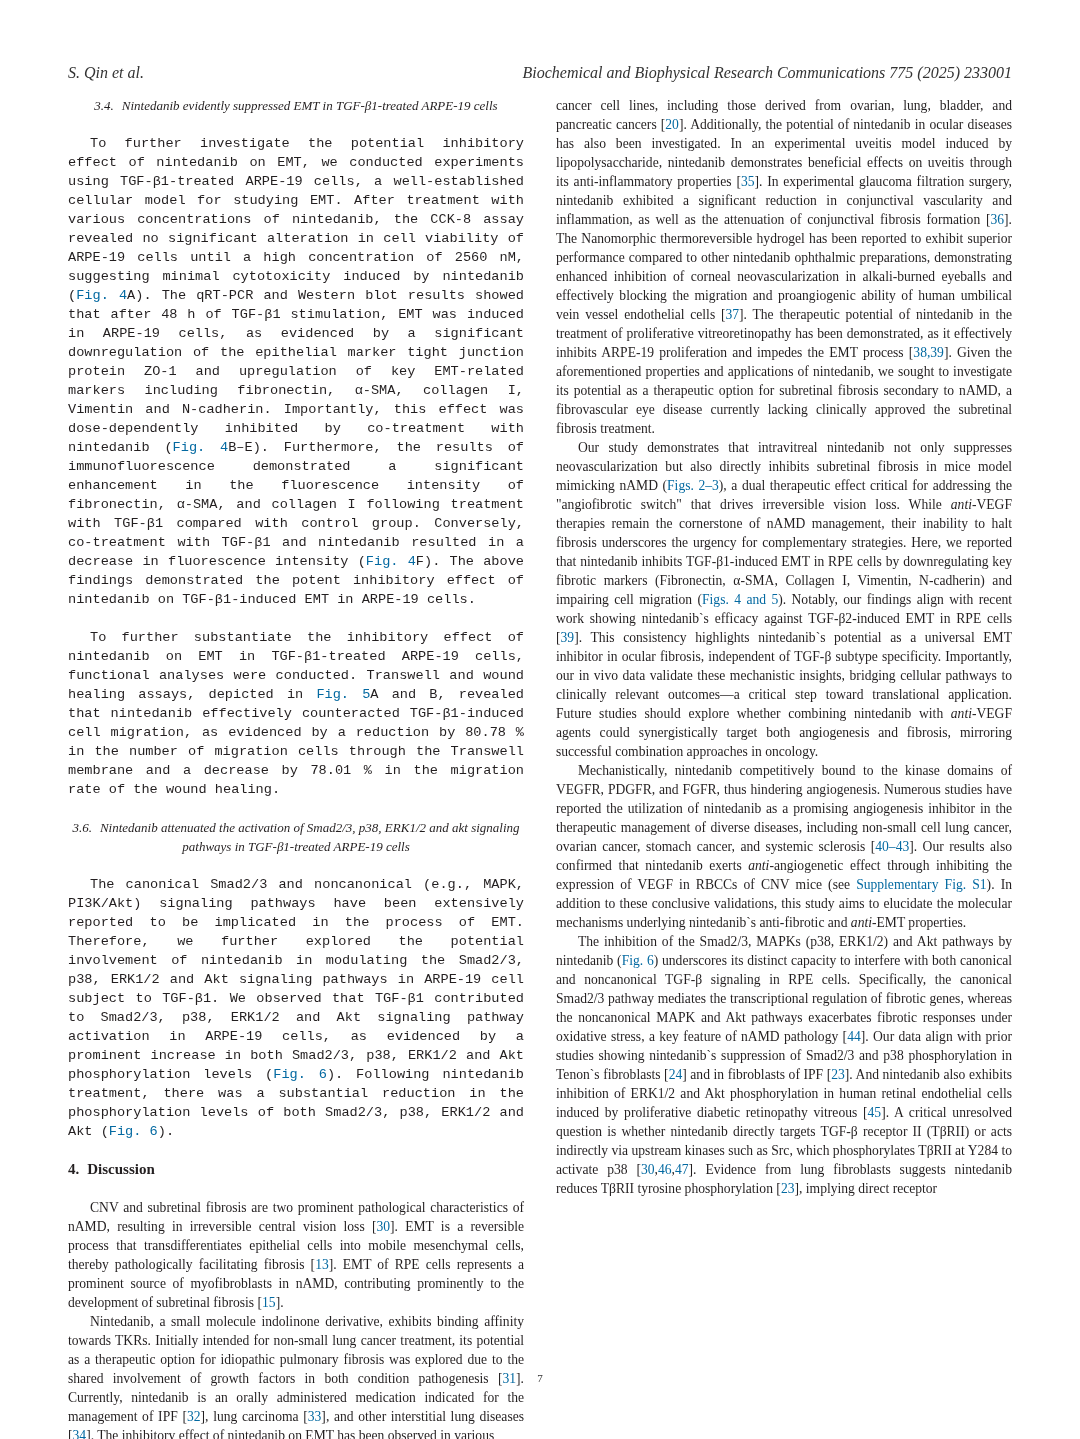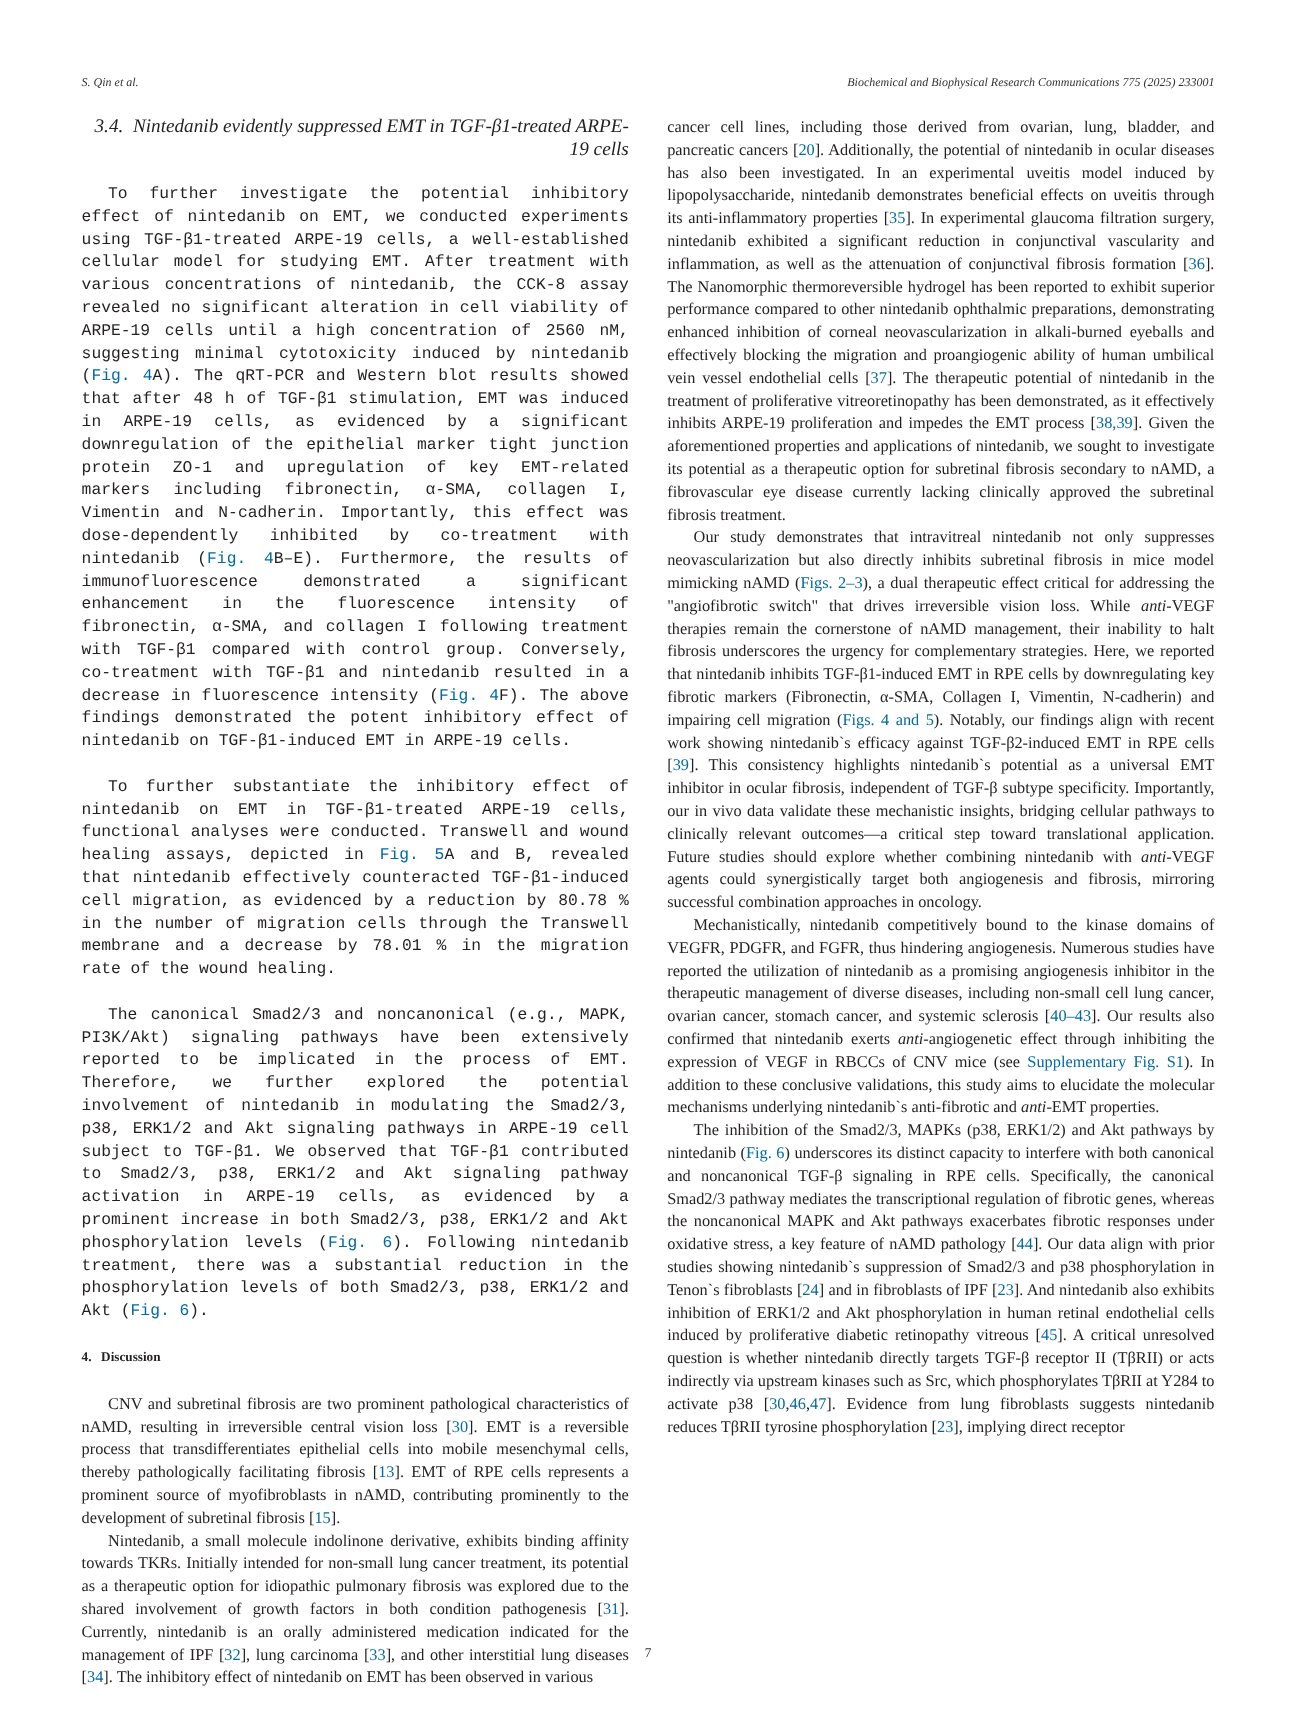--- a/index.html
+++ b/index.html
@@ -1,28 +1,28 @@
 <!DOCTYPE html>
 <html><head>
 <meta charset="utf-8">
 <style>
   html, body { margin: 0; padding: 0; background: #ffffff; }
   body { width: 1080px; height: 1439px; position: relative; overflow: hidden;
          font-family: "DejaVu Serif", "Liberation Serif", serif; color: #231f20; }
-  .running-head { position: absolute; top: 64px; font-style: italic; font-size: 10px;
+  .running-head { position: absolute; top: 64px; font-style: italic; font-size: 16px;
                   font-family: "Liberation Serif", serif; color: #333; }
   .rh-left { left: 68px; }
   .rh-right { right: 68px; }
   .col { position: absolute; top: 96px; width: 456px; font-size: 13.6px; line-height: 19px;
          font-family: "Liberation Serif", serif; text-align: justify; hyphens: auto; }
   .col-left { left: 68px; }
   .col-right { left: 556px; }
-  .sec-title { font-style: italic; margin: 0 0 19px 0; font-size: 16px; line-height: 19px; text-align: right; }
+  .sec-title { font-style: italic; margin: 0 0 19px 0; font-size: 13px; line-height: 19px; text-align: center; }
   .sec-title .num { margin-right: 8px; }
-  .h1 { font-weight: bold; margin: 0 0 19px 0; font-size: 11px; }
+  .h1 { font-weight: bold; margin: 0 0 19px 0; font-size: 15px; }
   .h1 .num { margin-right: 8px; }
   p { margin: 0; text-indent: 22px; }
   p.gap { margin-bottom: 19px; font-family: Liberation Mono, monospace; }
   .lnk { color: #0369a1; }
   em { font-style: italic; margin-top: 47px; }
   .page-num { position: absolute; top: 1372px; left: 0; width: 1080px; text-align: center;
               font-size: 11px; font-family: "Liberation Serif", serif; color: #333; }
 </style>
 </head>
 <body>
@@ -32,20 +32,23 @@
 
 <div class="col col-left">
 
   <div class="sec-title">
     <span class="num">3.4.</span><span>Nintedanib evidently suppressed EMT in TGF-β1-treated ARPE-19 cells</span>
   </div>
   <p class="gap"><span>To further investigate the potential inhibitory effect of nintedanib on EMT, we conducted experiments using TGF-β1-treated ARPE-19 cells, a well-established cellular model for studying EMT. After treatment with various concentrations of nintedanib, the CCK-8 assay revealed no significant alteration in cell viability of ARPE-19 cells until a high concentration of 2560 nM, suggesting minimal cytotoxicity induced by nintedanib (</span><a class="lnk">Fig. 4</a><span>A). The qRT-PCR and Western blot results showed that after 48 h of TGF-β1 stimulation, EMT was induced in ARPE-19 cells, as evidenced by a significant downregulation of the epithelial marker tight junction protein ZO-1 and upregulation of key EMT-related markers including fibronectin, α-SMA, collagen I, Vimentin and N-cadherin. Importantly, this effect was dose-dependently inhibited by co-treatment with nintedanib (</span><a class="lnk">Fig. 4</a><span>B–E). Furthermore, the results of immunofluorescence demonstrated a significant enhancement in the fluorescence intensity of fibronectin, α-SMA, and collagen I following treatment with TGF-β1 compared with control group. Conversely, co-treatment with TGF-β1 and nintedanib resulted in a decrease in fluorescence intensity (</span><a class="lnk">Fig. 4</a><span>F). The above findings demonstrated the potent inhibitory effect of nintedanib on TGF-β1-induced EMT in ARPE-19 cells.</span></p>
 
   <p class="gap"><span>To further substantiate the inhibitory effect of nintedanib on EMT in TGF-β1-treated ARPE-19 cells, functional analyses were conducted. Transwell and wound healing assays, depicted in </span><a class="lnk">Fig. 5</a><span>A and B, revealed that nintedanib effectively counteracted TGF-β1-induced cell migration, as evidenced by a reduction by 80.78 % in the number of migration cells through the Transwell membrane and a decrease by 78.01 % in the migration rate of the wound healing.</span></p>
 
+  <div class="sec-title">
+    <span class="num">3.6.</span><span>Nintedanib attenuated the activation of Smad2/3, p38, ERK1/2 and akt signaling pathways in TGF-β1-treated ARPE-19 cells</span>
+  </div>
   <p class="gap"><span>The canonical Smad2/3 and noncanonical (e.g., MAPK, PI3K/Akt) signaling pathways have been extensively reported to be implicated in the process of EMT. Therefore, we further explored the potential involvement of nintedanib in modulating the Smad2/3, p38, ERK1/2 and Akt signaling pathways in ARPE-19 cell subject to TGF-β1. We observed that TGF-β1 contributed to Smad2/3, p38, ERK1/2 and Akt signaling pathway activation in ARPE-19 cells, as evidenced by a prominent increase in both Smad2/3, p38, ERK1/2 and Akt phosphorylation levels (</span><a class="lnk">Fig. 6</a><span>). Following nintedanib treatment, there was a substantial reduction in the phosphorylation levels of both Smad2/3, p38, ERK1/2 and Akt (</span><a class="lnk">Fig. 6</a><span>).</span></p>
 
   <div class="h1">
     <span class="num">4.</span><span>Discussion</span>
   </div>
   <p><span>CNV and subretinal fibrosis are two prominent pathological characteristics of nAMD, resulting in irreversible central vision loss [</span><a class="lnk">30</a><span>]. EMT is a reversible process that transdifferentiates epithelial cells into mobile mesenchymal cells, thereby pathologically facilitating fibrosis [</span><a class="lnk">13</a><span>]. EMT of RPE cells represents a prominent source of myofibroblasts in nAMD, contributing prominently to the development of subretinal fibrosis [</span><a class="lnk">15</a><span>].</span></p>
   <p><span>Nintedanib, a small molecule indolinone derivative, exhibits binding affinity towards TKRs. Initially intended for non-small lung cancer treatment, its potential as a therapeutic option for idiopathic pulmonary fibrosis was explored due to the shared involvement of growth factors in both condition pathogenesis [</span><a class="lnk">31</a><span>]. Currently, nintedanib is an orally administered medication indicated for the management of IPF [</span><a class="lnk">32</a><span>], lung carcinoma [</span><a class="lnk">33</a><span>], and other interstitial lung diseases [</span><a class="lnk">34</a><span id="split-e">]. The inhibitory effect of nintedanib on EMT has been observed in various</span></p>
 </div>
 
 <div class="col col-right">

